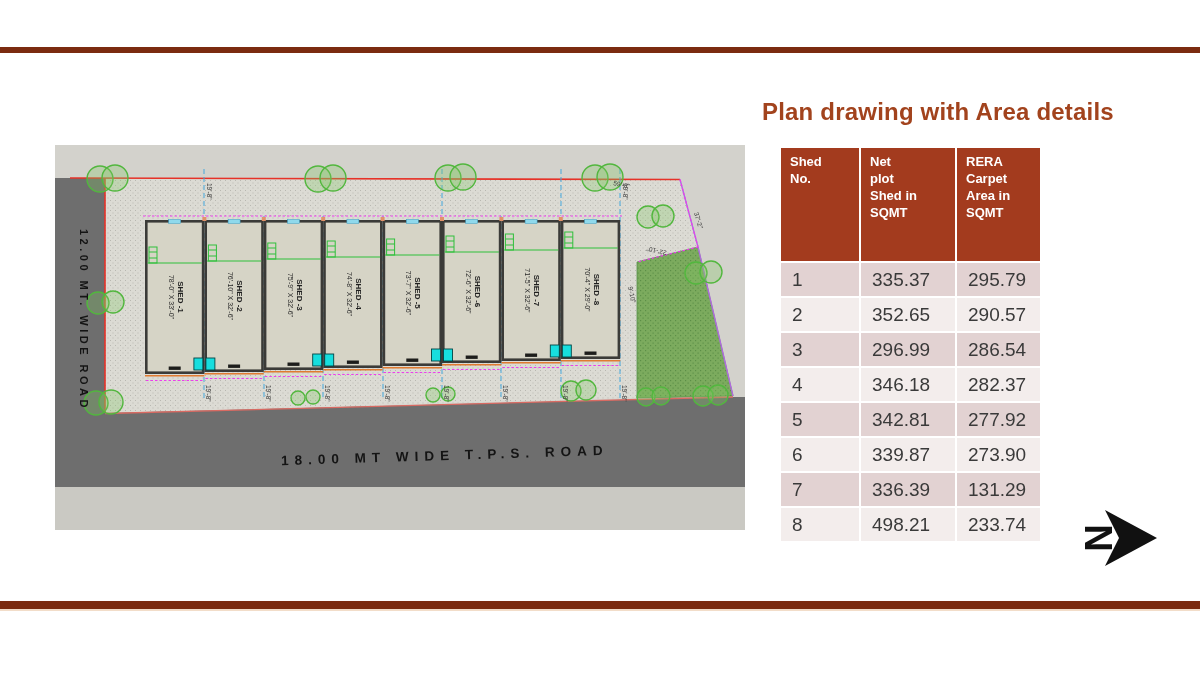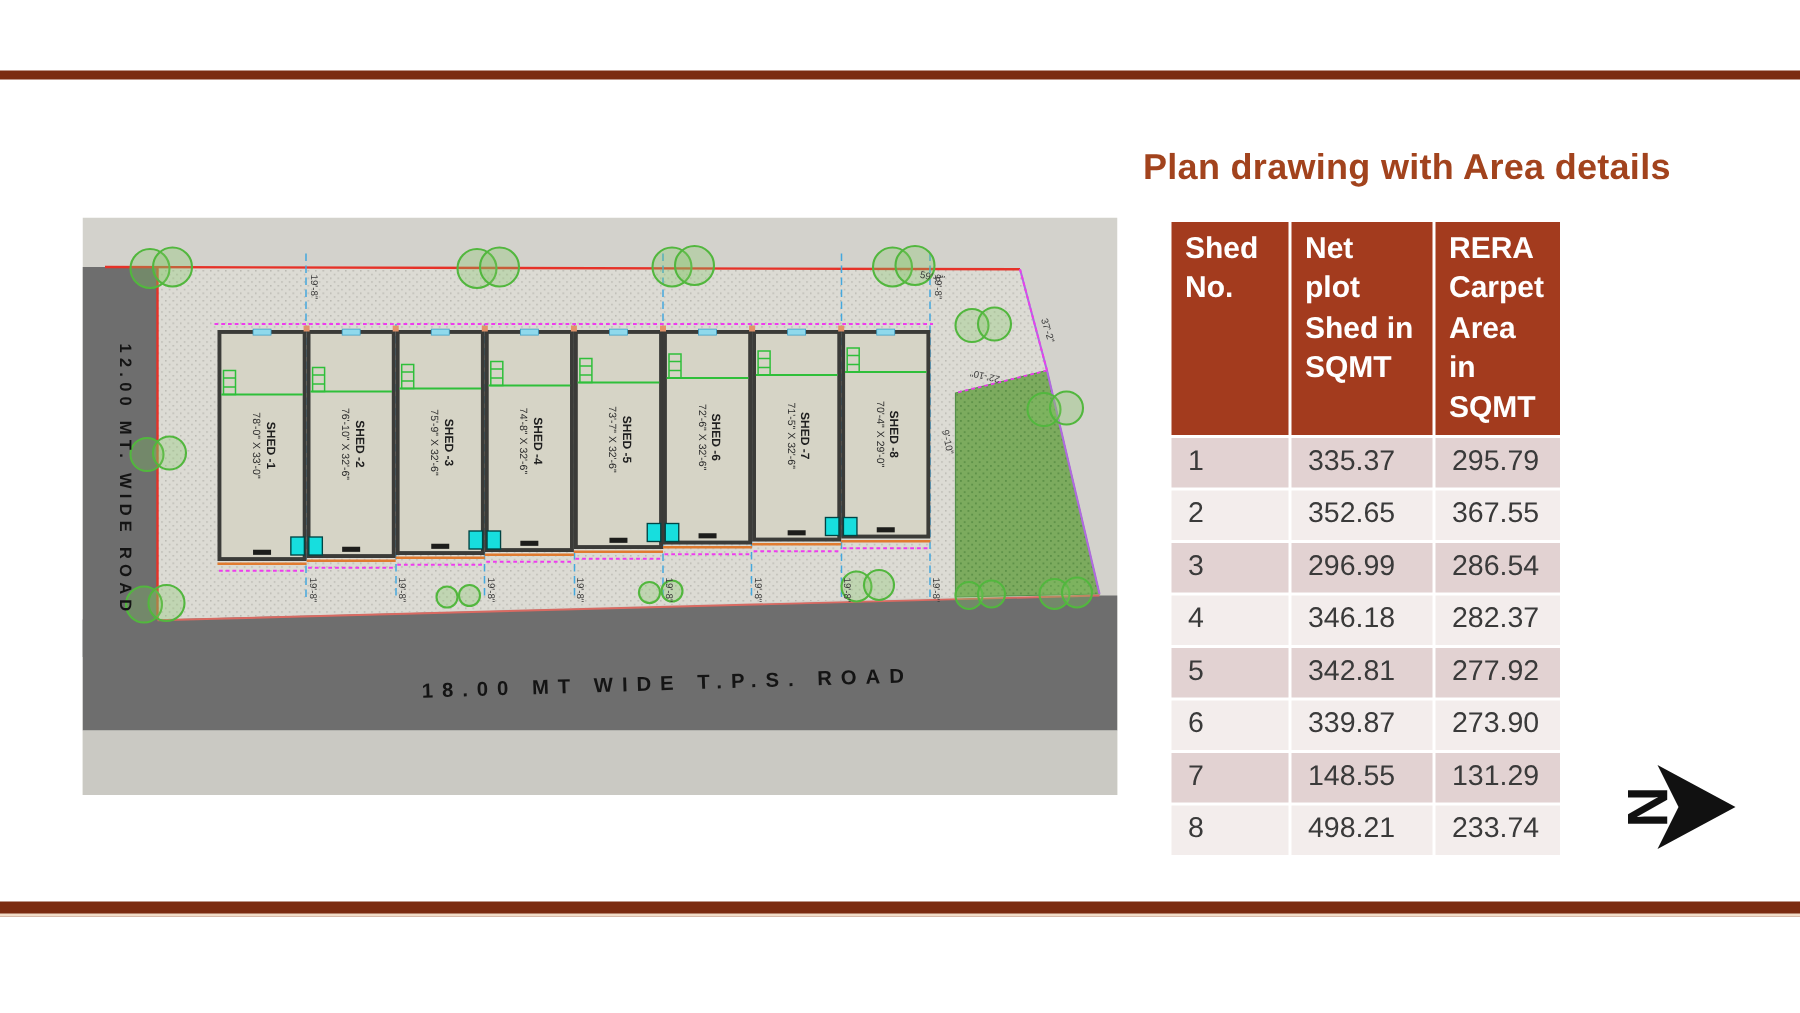--- a/index.html
+++ b/index.html
@@ -13,21 +13,21 @@
   .slide-title{
     position:absolute;left:762px;top:83px;font-size:24px;line-height:1.1;
     color:var(--title);letter-spacing:0.2px;
   }
   .plan-wrap{position:absolute;left:55px;top:145px;width:690px;height:385px;}
   .area-table{
     position:absolute;left:779px;top:146px;border-collapse:separate;border-spacing:2px;
     table-layout:fixed;
   }
   .area-table th{
-    background:var(--table-header-bg);color:#ffffff;font-size:20px;font-weight:bold;
+    background:var(--table-header-bg);color:#ffffff;font-size:13px;font-weight:bold;
     text-align:left;vertical-align:top;padding:5px 9px;white-space:pre-line;
     line-height:1.32;height:103px;
   }
   .area-table td{
     font-size:19px;color:var(--table-text);padding:0 11px;height:33px;vertical-align:middle;
   }
   .area-table tbody tr:nth-child(odd) td{background:var(--table-row-odd);}
   .area-table tbody tr:nth-child(even) td{background:var(--table-row-even);}
   .north-wrap{position:absolute;left:1075px;top:500px;width:110px;height:78px;}
 
@@ -330,21 +330,21 @@
   </thead>
   <tbody id="table-body">
       <tr>
         <td>1</td>
         <td>335.37</td>
         <td>295.79</td>
       </tr>
       <tr>
         <td>2</td>
         <td>352.65</td>
-        <td>367.55</td>
+        <td>290.57</td>
       </tr>
       <tr>
         <td>3</td>
         <td>296.99</td>
         <td>286.54</td>
       </tr>
       <tr>
         <td>4</td>
         <td>346.18</td>
         <td>282.37</td>
@@ -354,21 +354,21 @@
         <td>342.81</td>
         <td>277.92</td>
       </tr>
       <tr>
         <td>6</td>
         <td>339.87</td>
         <td>273.90</td>
       </tr>
       <tr>
         <td>7</td>
-        <td>148.55</td>
+        <td>336.39</td>
         <td>131.29</td>
       </tr>
       <tr>
         <td>8</td>
         <td>498.21</td>
         <td>233.74</td>
       </tr>
     </tbody>
 </table>
 

